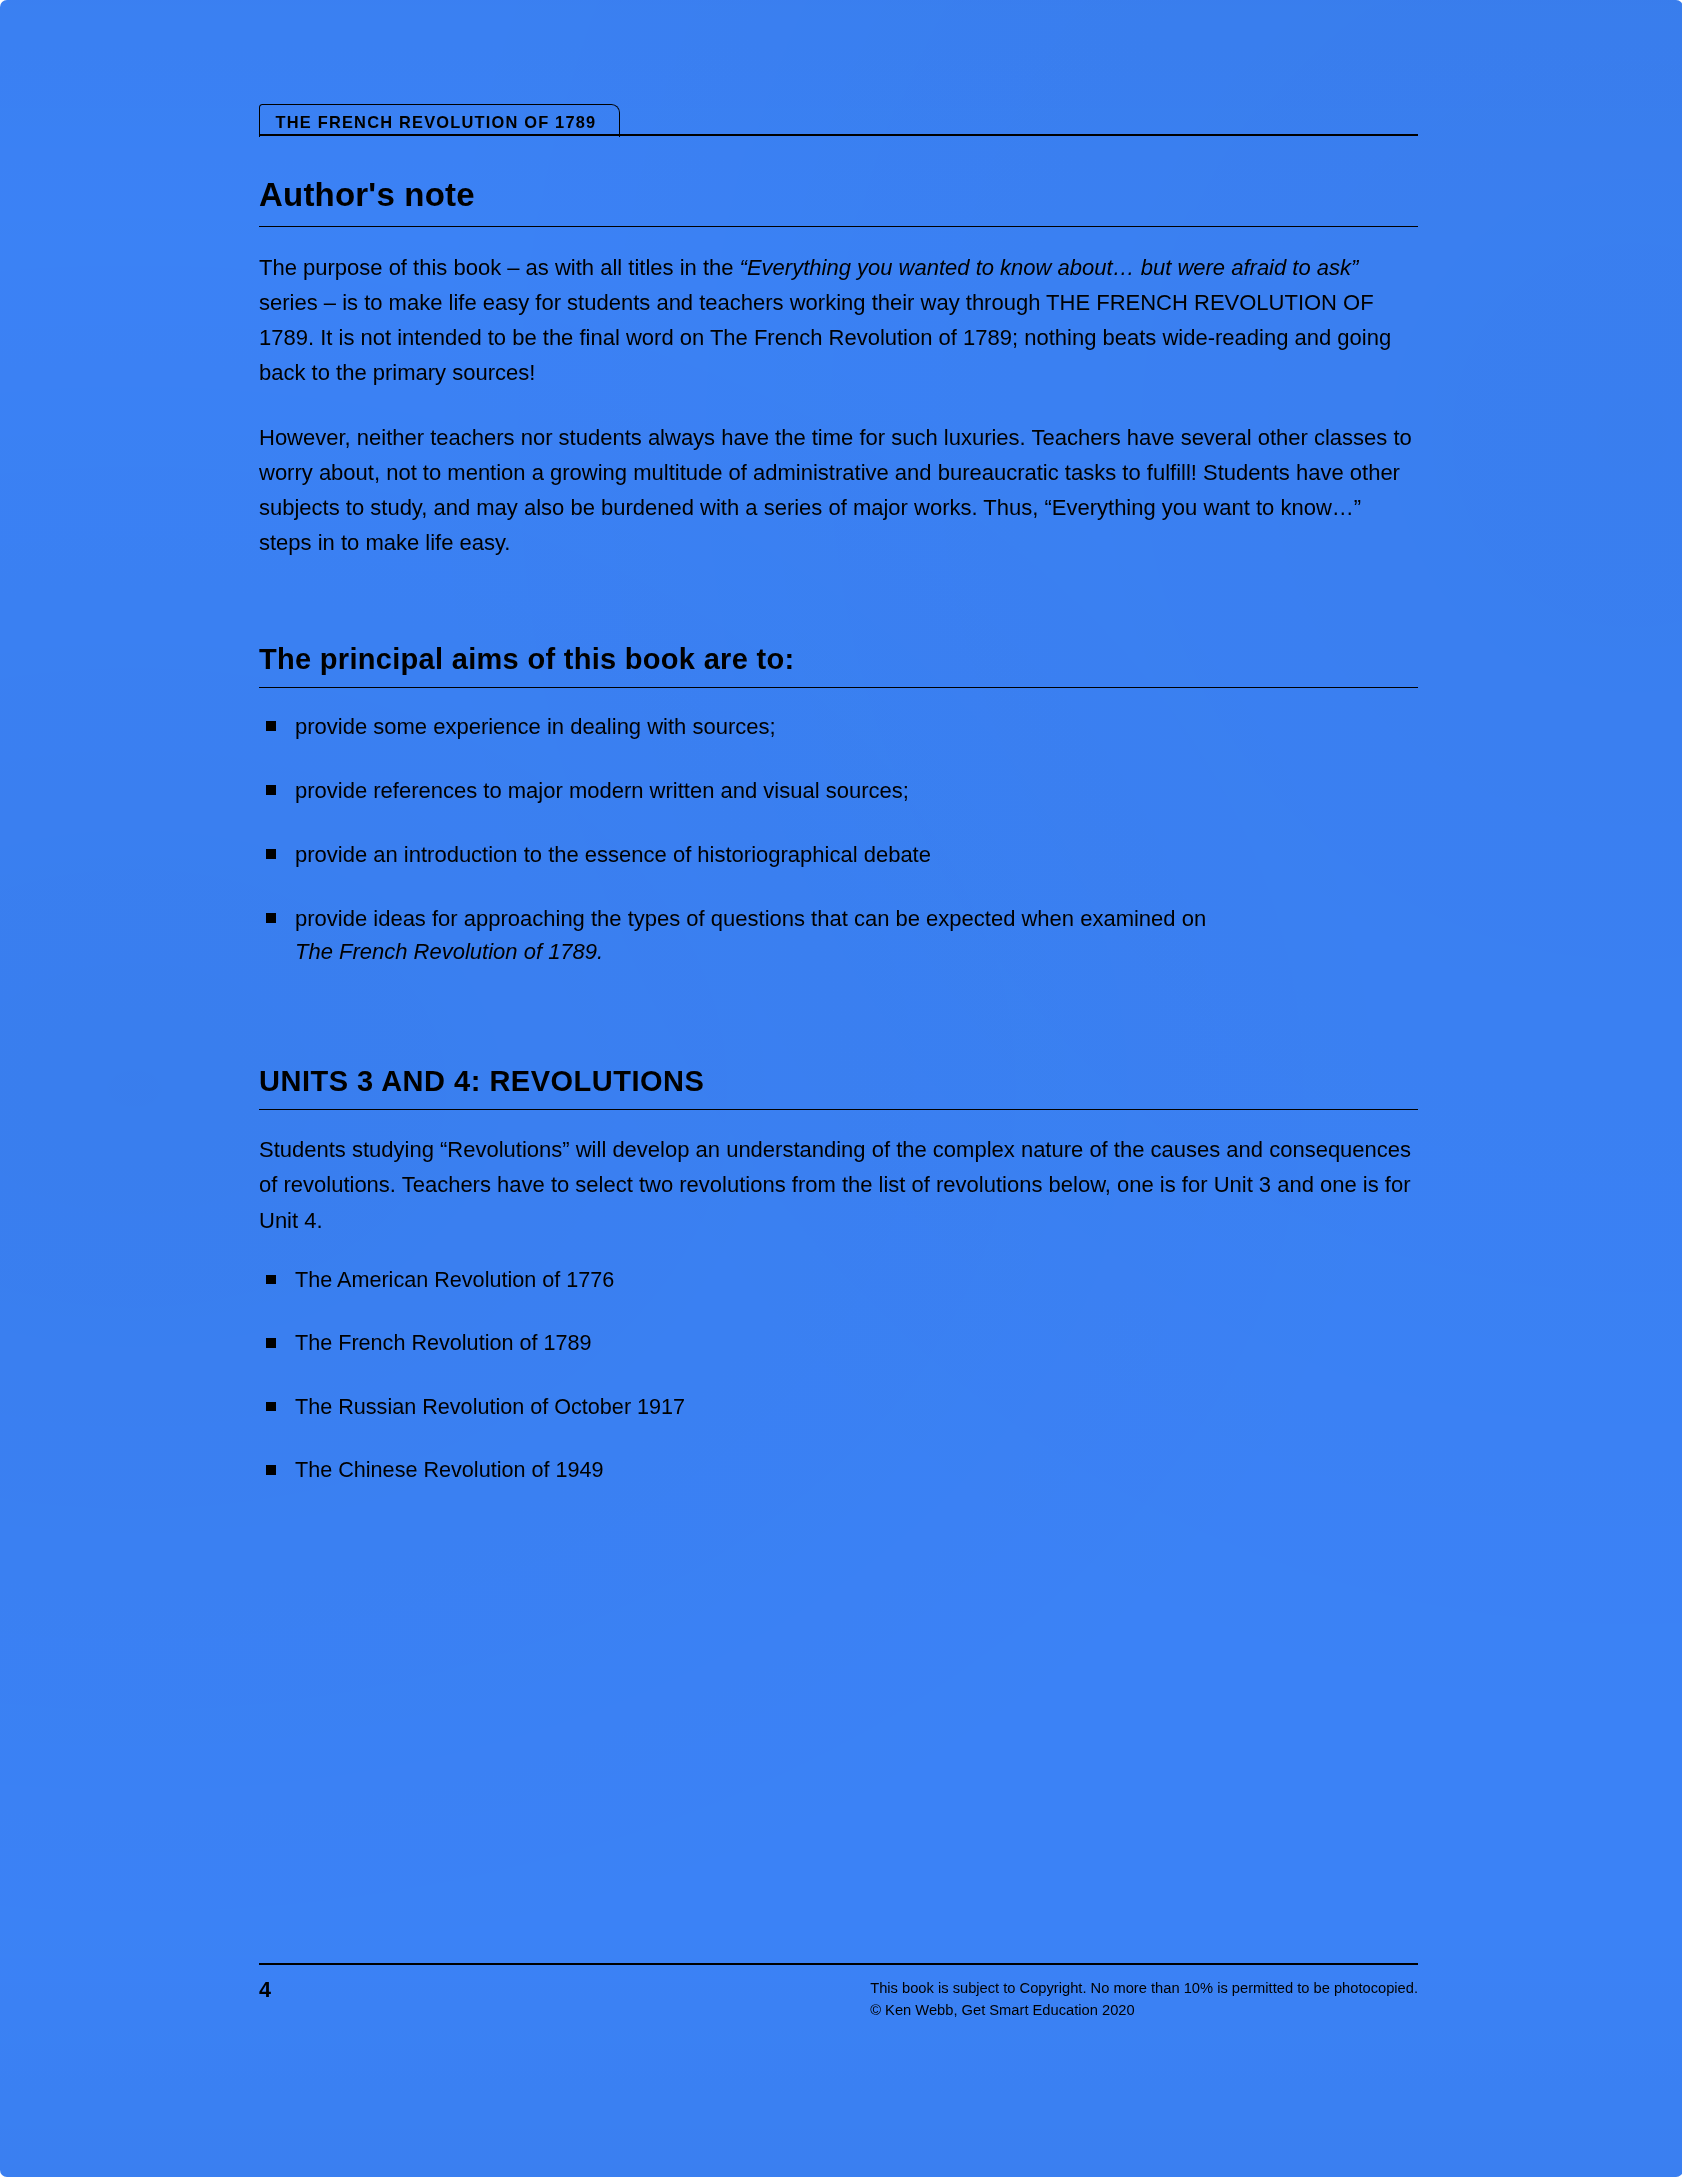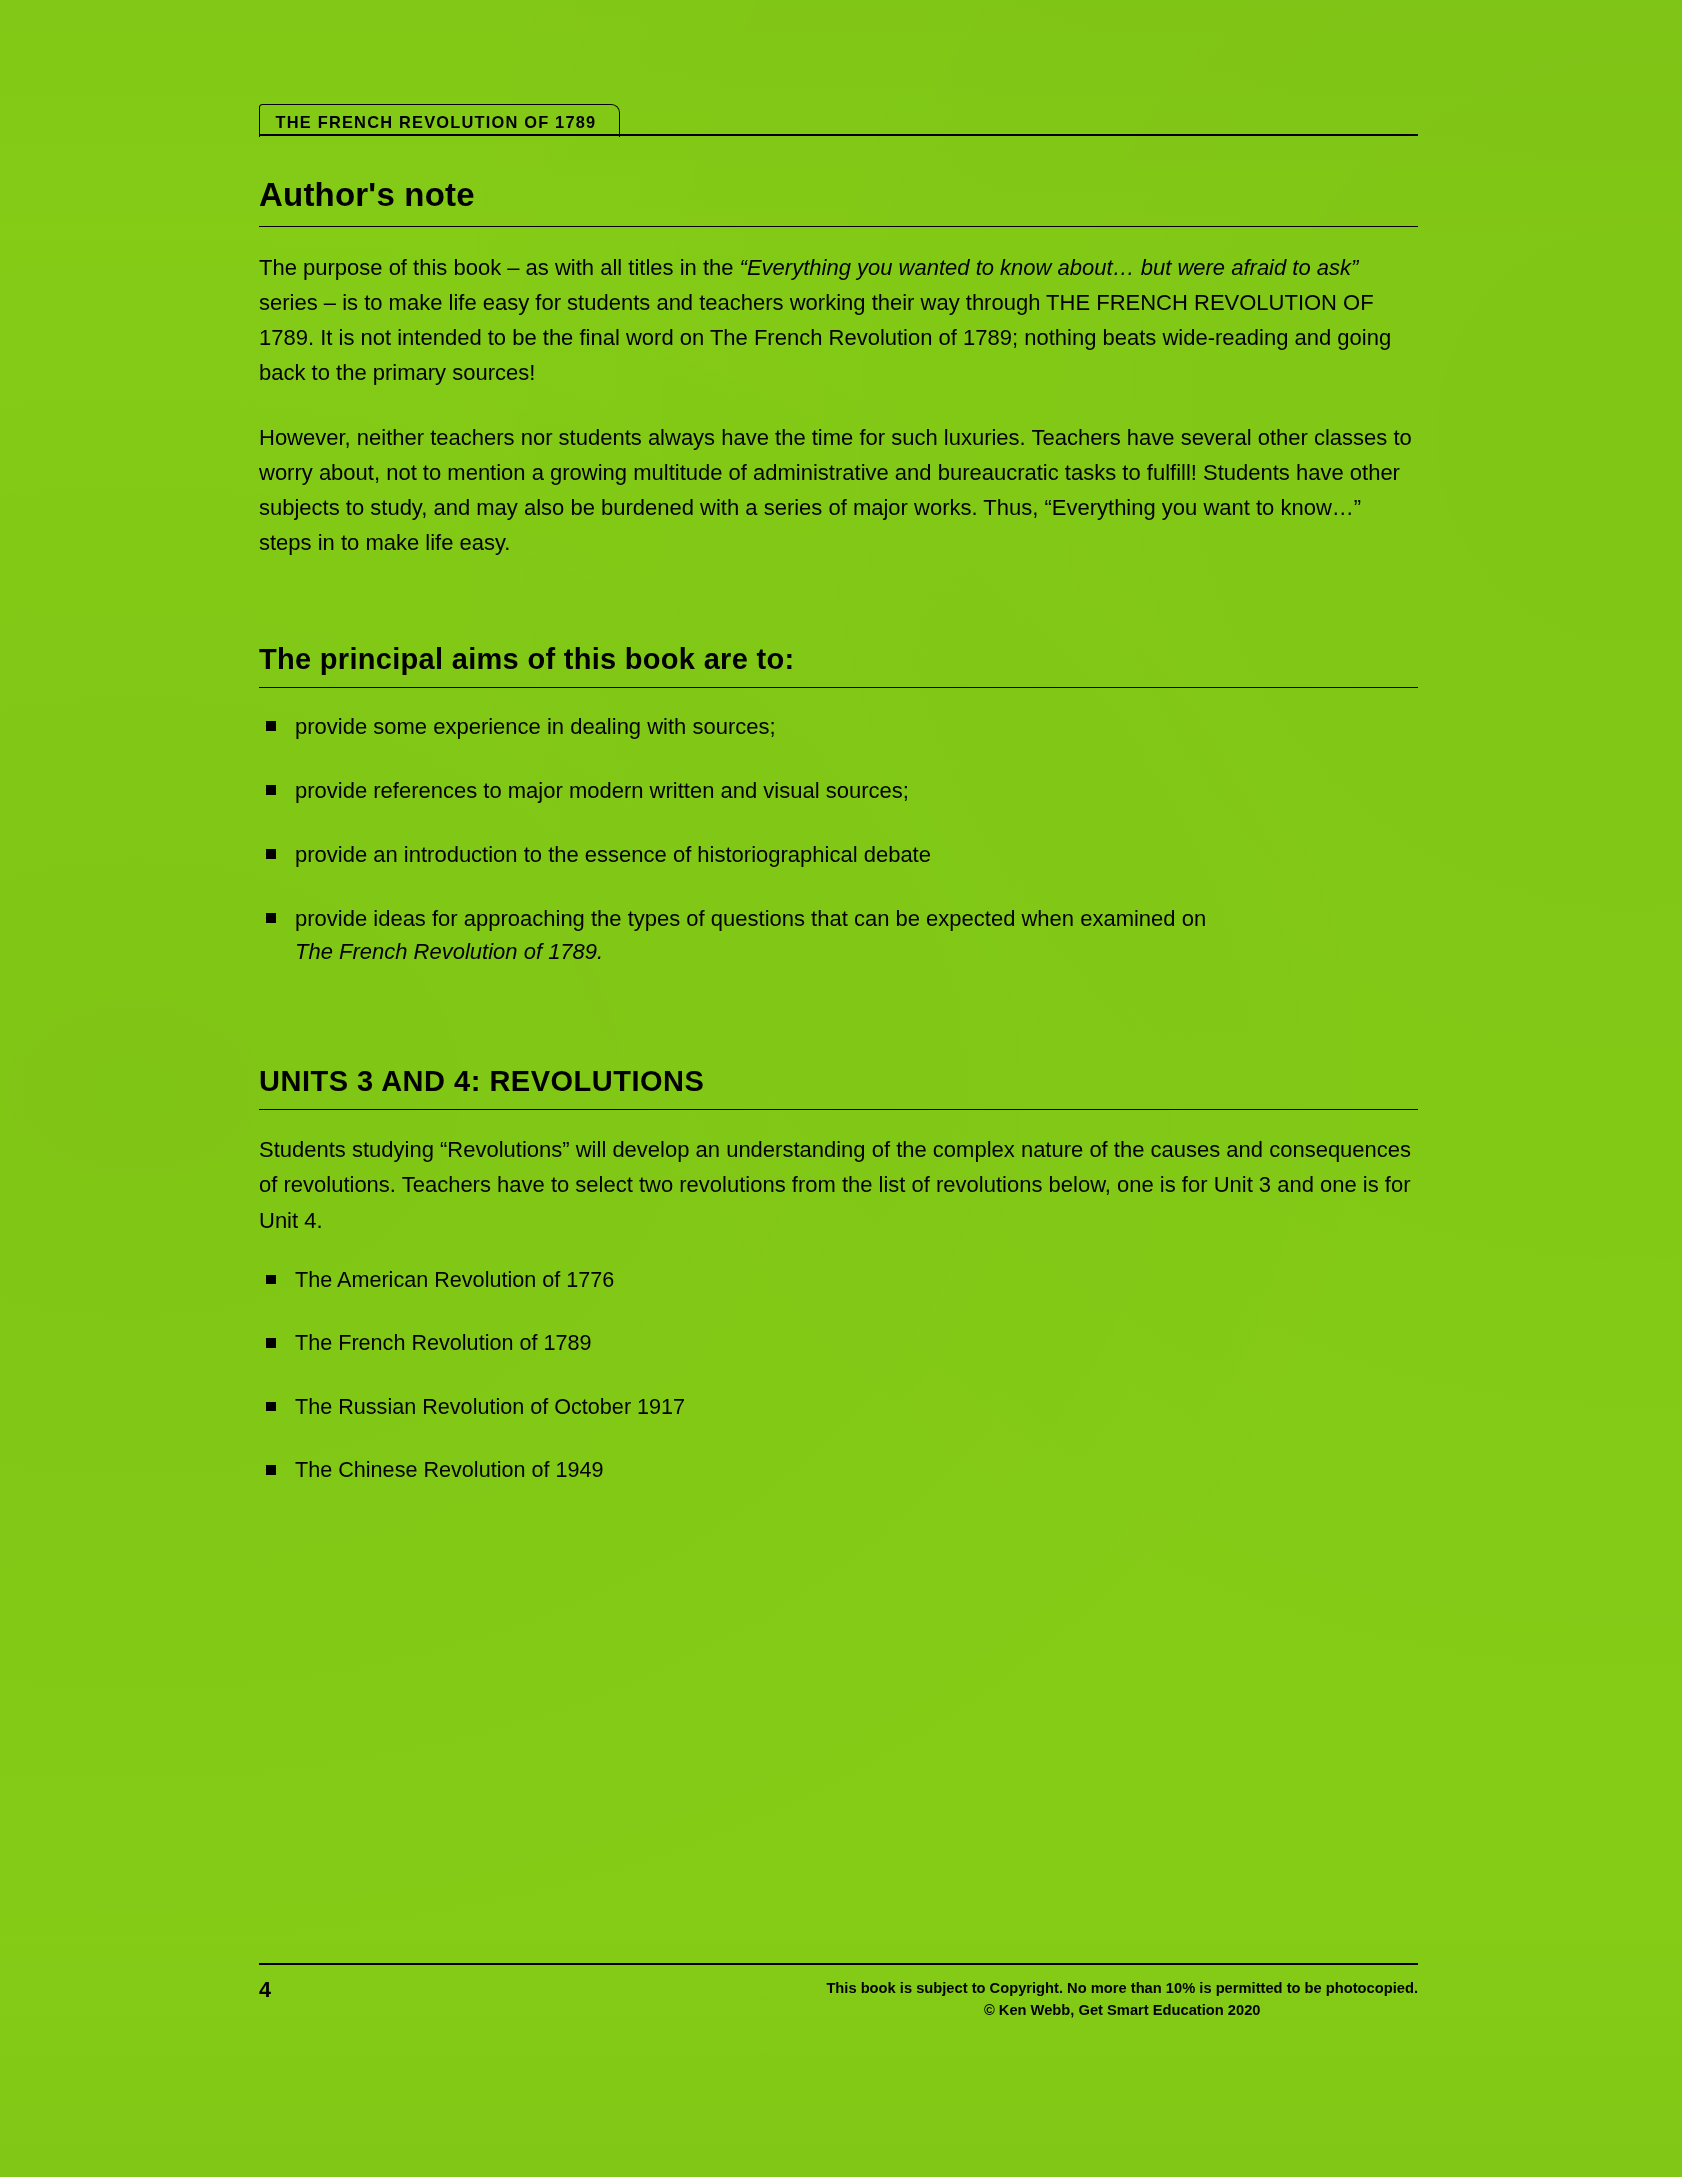--- a/index.html
+++ b/index.html
@@ -8,22 +8,23 @@
     background: #ffffff;
   }
   body {
     font-family: "Liberation Sans", sans-serif;
     color: #000000;
   }
   .page {
     position: relative;
     width: 1683px;
     height: 2177px;
-    background: #84cc16;
+    background: #3b82f6;
     overflow: hidden;
+    border-radius: 7px;
   }
   
   .page::before {
     content: "";
     position: absolute;
     inset: 0;
     background:
       radial-gradient(ellipse at 8% 50%, rgba(0,0,0,0.035), rgba(0,0,0,0) 60%),
       radial-gradient(ellipse at 97% 20%, rgba(0,0,0,0.03), rgba(0,0,0,0) 55%),
       linear-gradient(180deg, rgba(0,0,0,0.02), rgba(0,0,0,0) 12%, rgba(0,0,0,0) 88%, rgba(0,0,0,0.025));
@@ -136,23 +137,23 @@
     display: flex;
     justify-content: space-between;
     align-items: flex-start;
     padding-top: 12px;
   }
   .page-number {
     font-size: 21.6px;
     font-weight: bold;
   }
   .copyright {
-    text-align: center;
+    text-align: left;
     font-size: 14.7px;
-    font-weight: bold;
+    font-weight: normal;
     line-height: 1.5;
   }
   .copyright div {
     white-space: nowrap;
   }
 </style>
 </head>
 <body>
 
 <div class="page">

